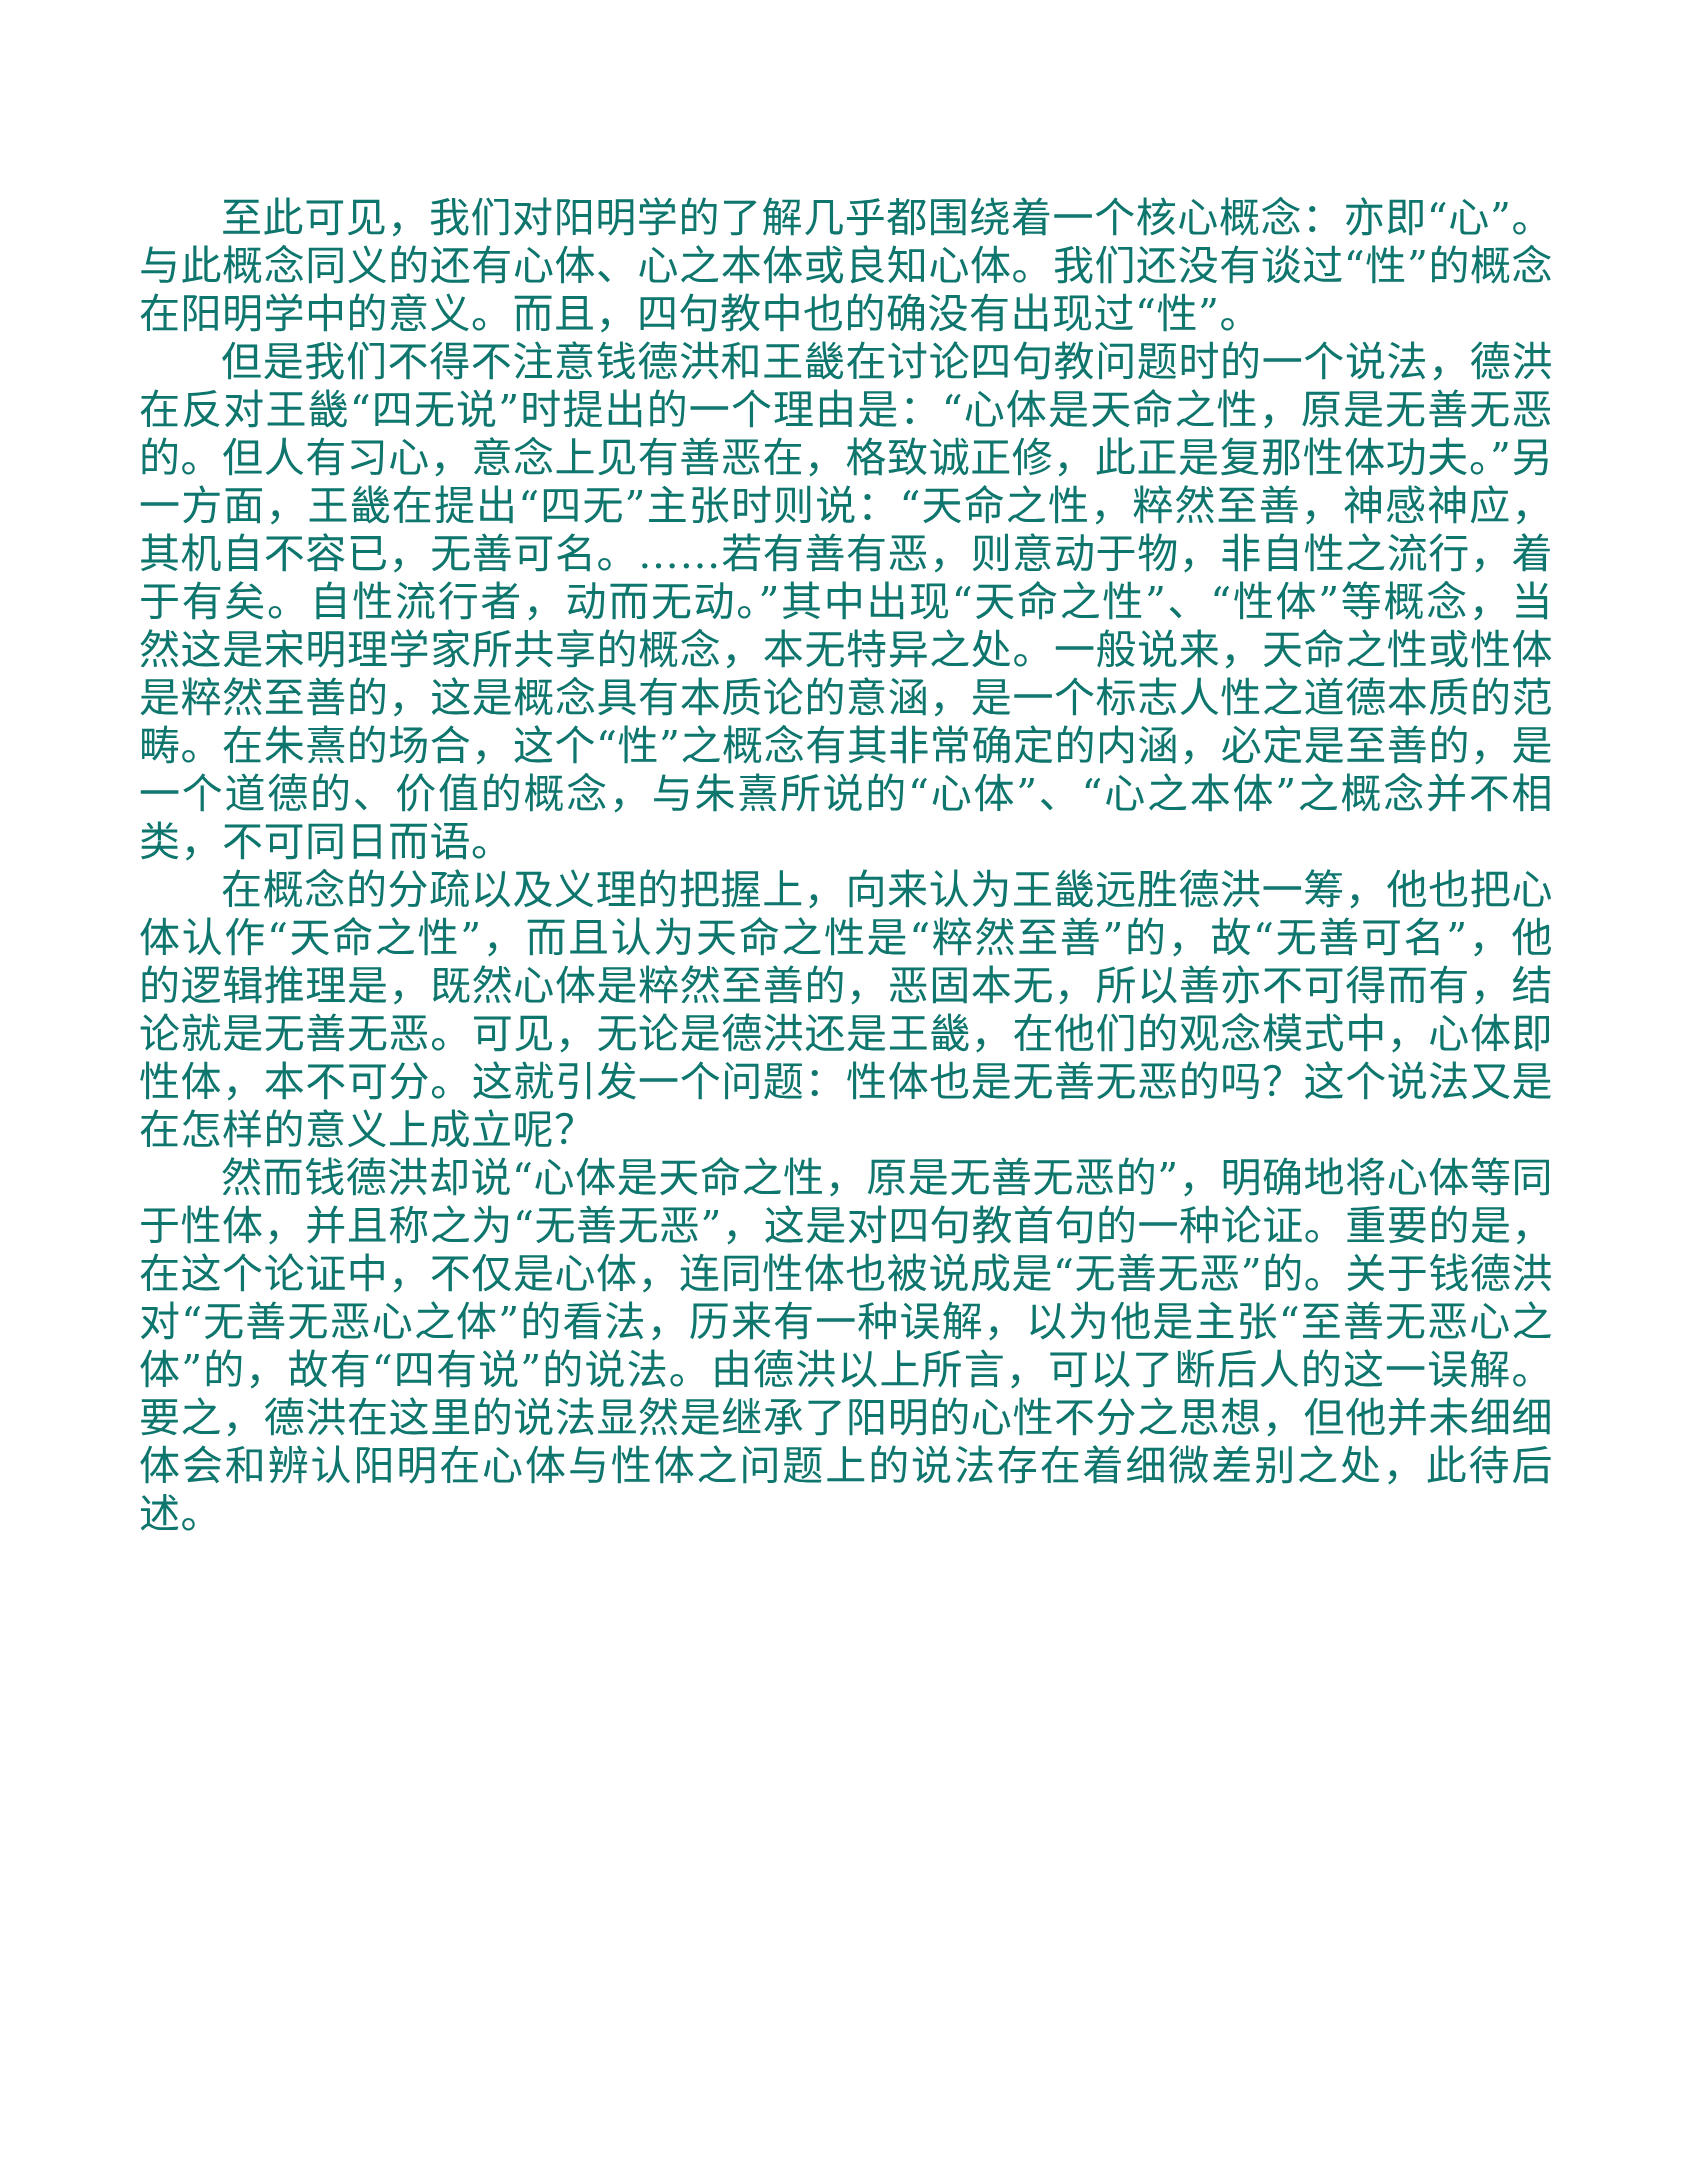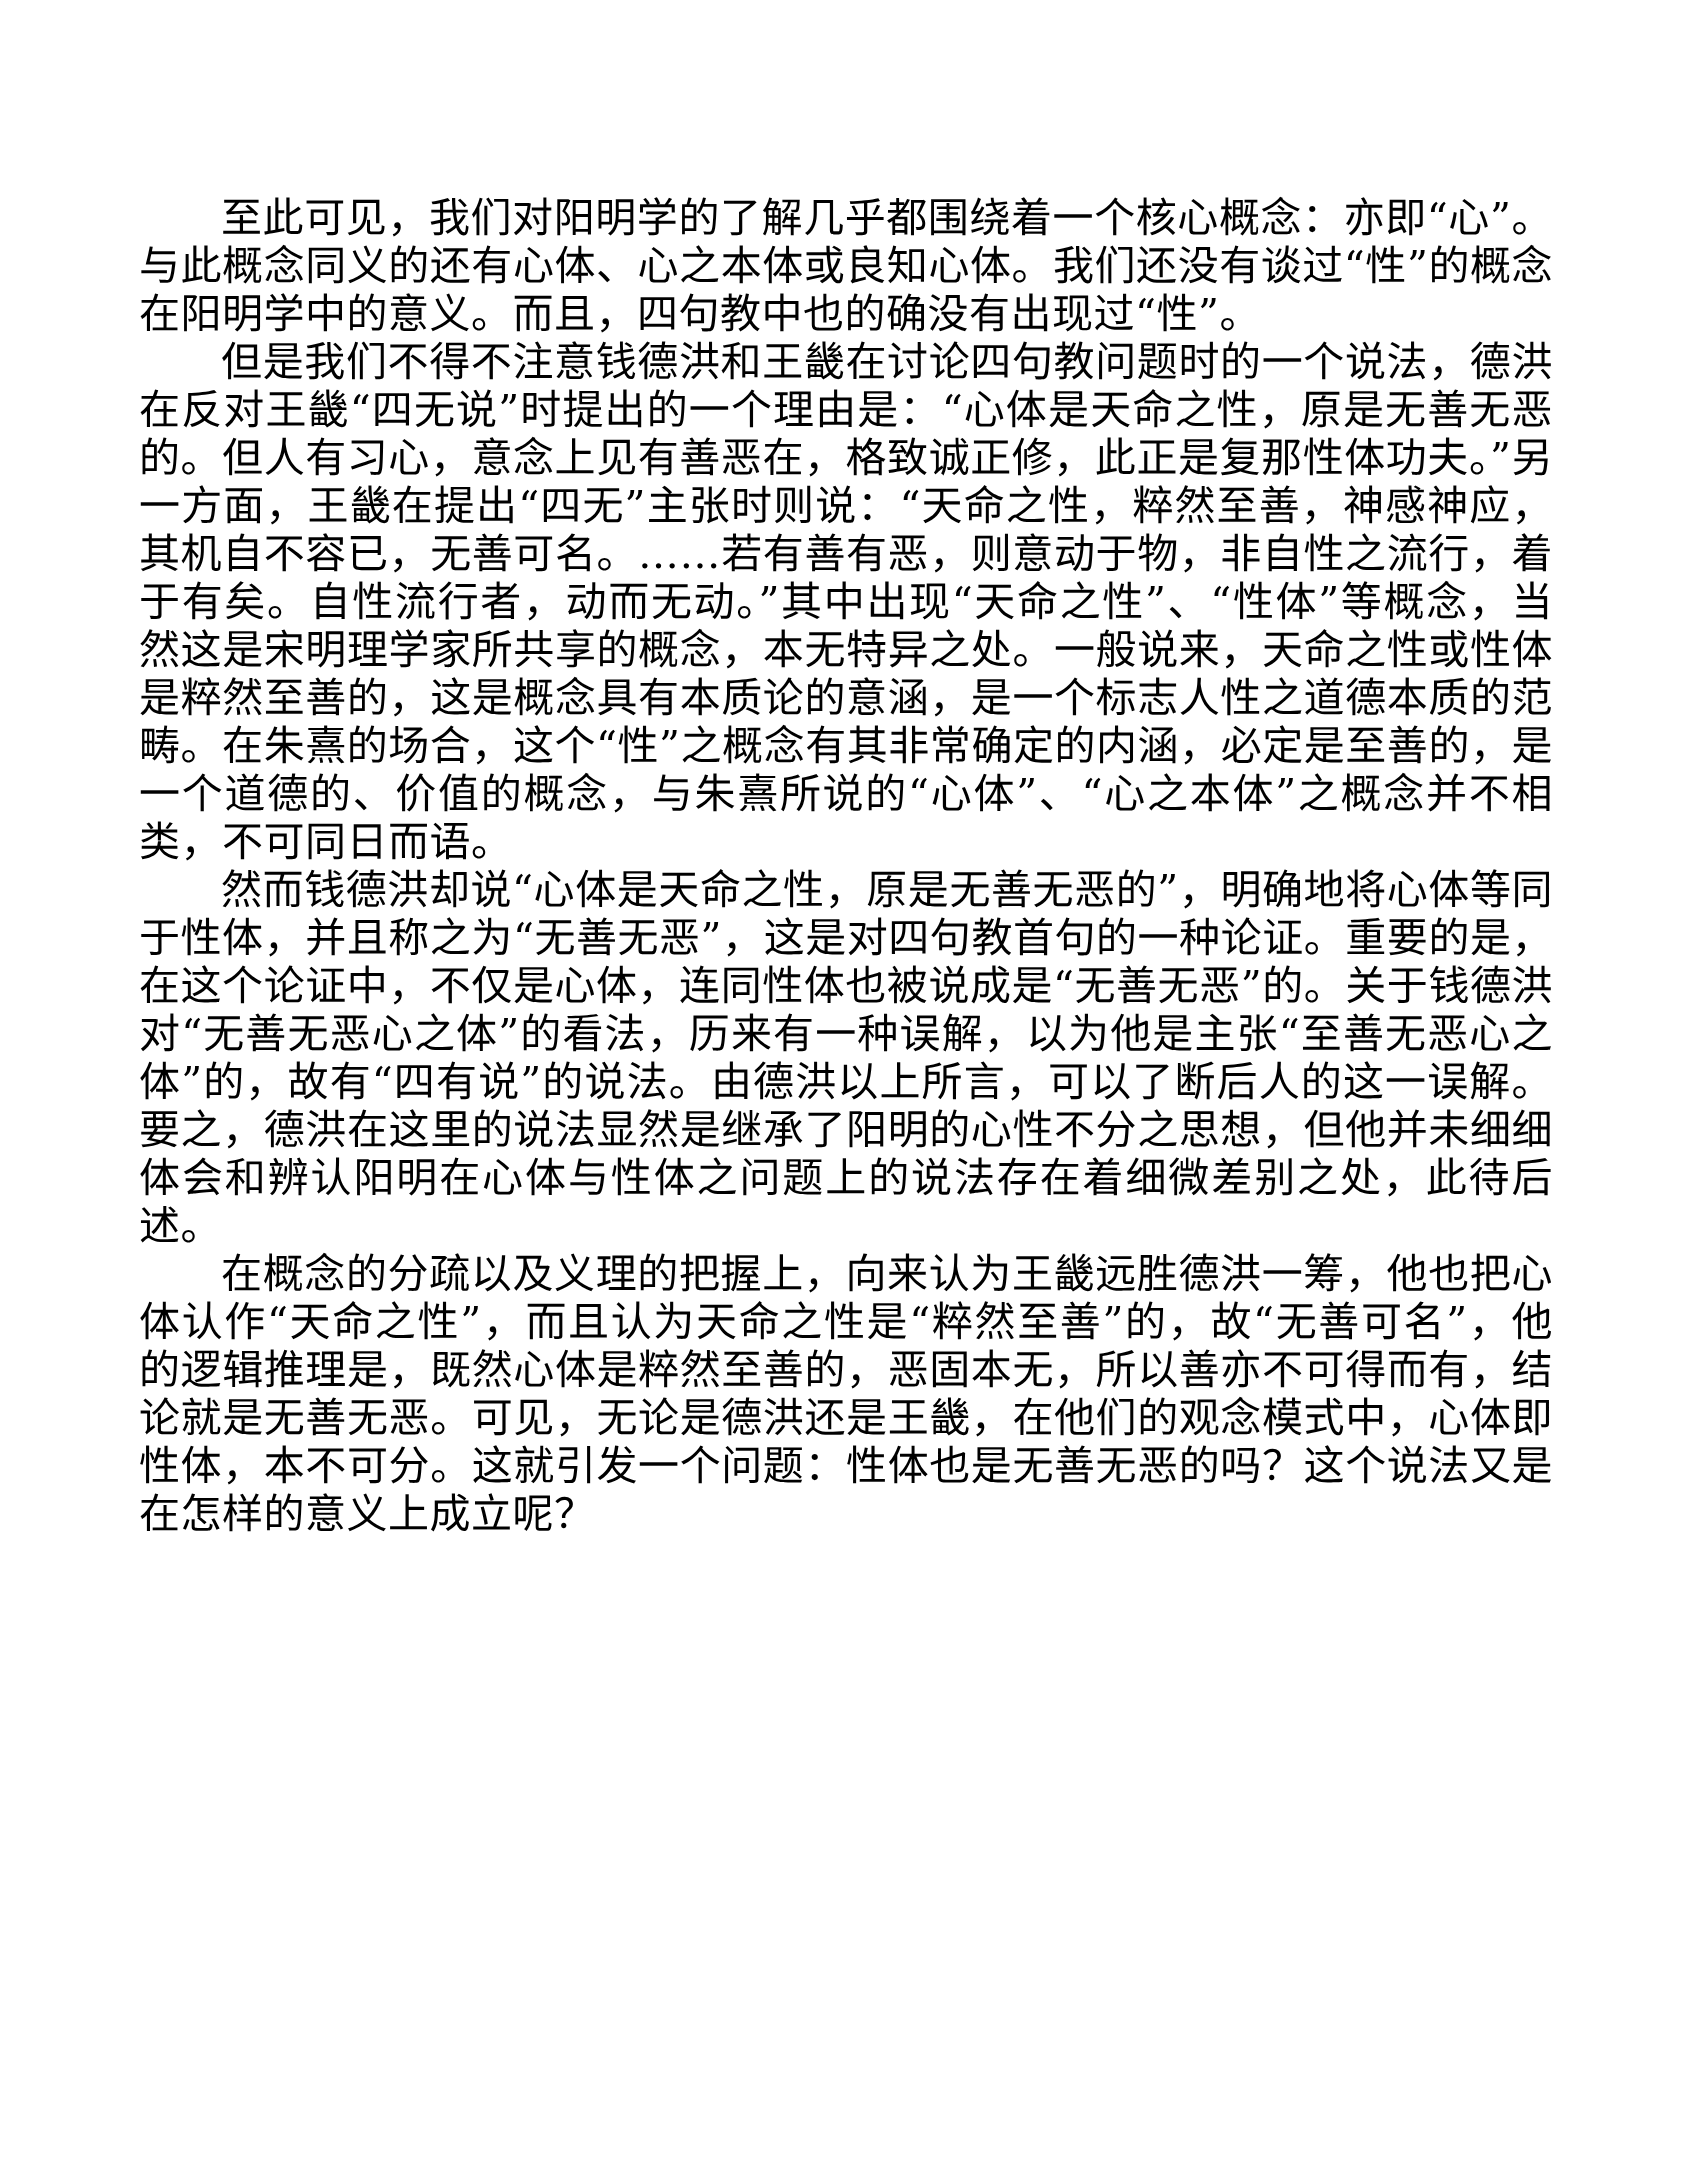--- a/index.html
+++ b/index.html
@@ -37,20 +37,20 @@
     margin: 0;
     padding: 0;
     text-indent: 2em;
     word-break: break-all;
   }
 </style>
 </head>
 <body>
 
 <div class="page">
-  <div class="text-block" id="document-body" style="color: #000000;">
+  <div class="text-block" id="document-body" style="color: #0f766e;">
       <p>至此可见，我们对阳明学的了解几乎都围绕着一个核心概念：亦即“心”。与此概念同义的还有心体、心之本体或良知心体。我们还没有谈过“性”的概念在阳明学中的意义。而且，四句教中也的确没有出现过“性”。</p>
       <p>但是我们不得不注意钱德洪和王畿在讨论四句教问题时的一个说法，德洪在反对王畿“四无说”时提出的一个理由是：“心体是天命之性，原是无善无恶的。但人有习心，意念上见有善恶在，格致诚正修，此正是复那性体功夫。”另一方面，王畿在提出“四无”主张时则说：“天命之性，粹然至善，神感神应，其机自不容已，无善可名。……若有善有恶，则意动于物，非自性之流行，着于有矣。自性流行者，动而无动。”其中出现“天命之性”、“性体”等概念，当然这是宋明理学家所共享的概念，本无特异之处。一般说来，天命之性或性体是粹然至善的，这是概念具有本质论的意涵，是一个标志人性之道德本质的范畴。在朱熹的场合，这个“性”之概念有其非常确定的内涵，必定是至善的，是一个道德的、价值的概念，与朱熹所说的“心体”、“心之本体”之概念并不相类，不可同日而语。</p>
+      <p>在概念的分疏以及义理的把握上，向来认为王畿远胜德洪一筹，他也把心体认作“天命之性”，而且认为天命之性是“粹然至善”的，故“无善可名”，他的逻辑推理是，既然心体是粹然至善的，恶固本无，所以善亦不可得而有，结论就是无善无恶。可见，无论是德洪还是王畿，在他们的观念模式中，心体即性体，本不可分。这就引发一个问题：性体也是无善无恶的吗？这个说法又是在怎样的意义上成立呢？</p>
       <p>然而钱德洪却说“心体是天命之性，原是无善无恶的”，明确地将心体等同于性体，并且称之为“无善无恶”，这是对四句教首句的一种论证。重要的是，在这个论证中，不仅是心体，连同性体也被说成是“无善无恶”的。关于钱德洪对“无善无恶心之体”的看法，历来有一种误解，以为他是主张“至善无恶心之体”的，故有“四有说”的说法。由德洪以上所言，可以了断后人的这一误解。要之，德洪在这里的说法显然是继承了阳明的心性不分之思想，但他并未细细体会和辨认阳明在心体与性体之问题上的说法存在着细微差别之处，此待后述。</p>
-      <p>在概念的分疏以及义理的把握上，向来认为王畿远胜德洪一筹，他也把心体认作“天命之性”，而且认为天命之性是“粹然至善”的，故“无善可名”，他的逻辑推理是，既然心体是粹然至善的，恶固本无，所以善亦不可得而有，结论就是无善无恶。可见，无论是德洪还是王畿，在他们的观念模式中，心体即性体，本不可分。这就引发一个问题：性体也是无善无恶的吗？这个说法又是在怎样的意义上成立呢？</p>
     </div>
 </div>
 
 
 </body></html>

